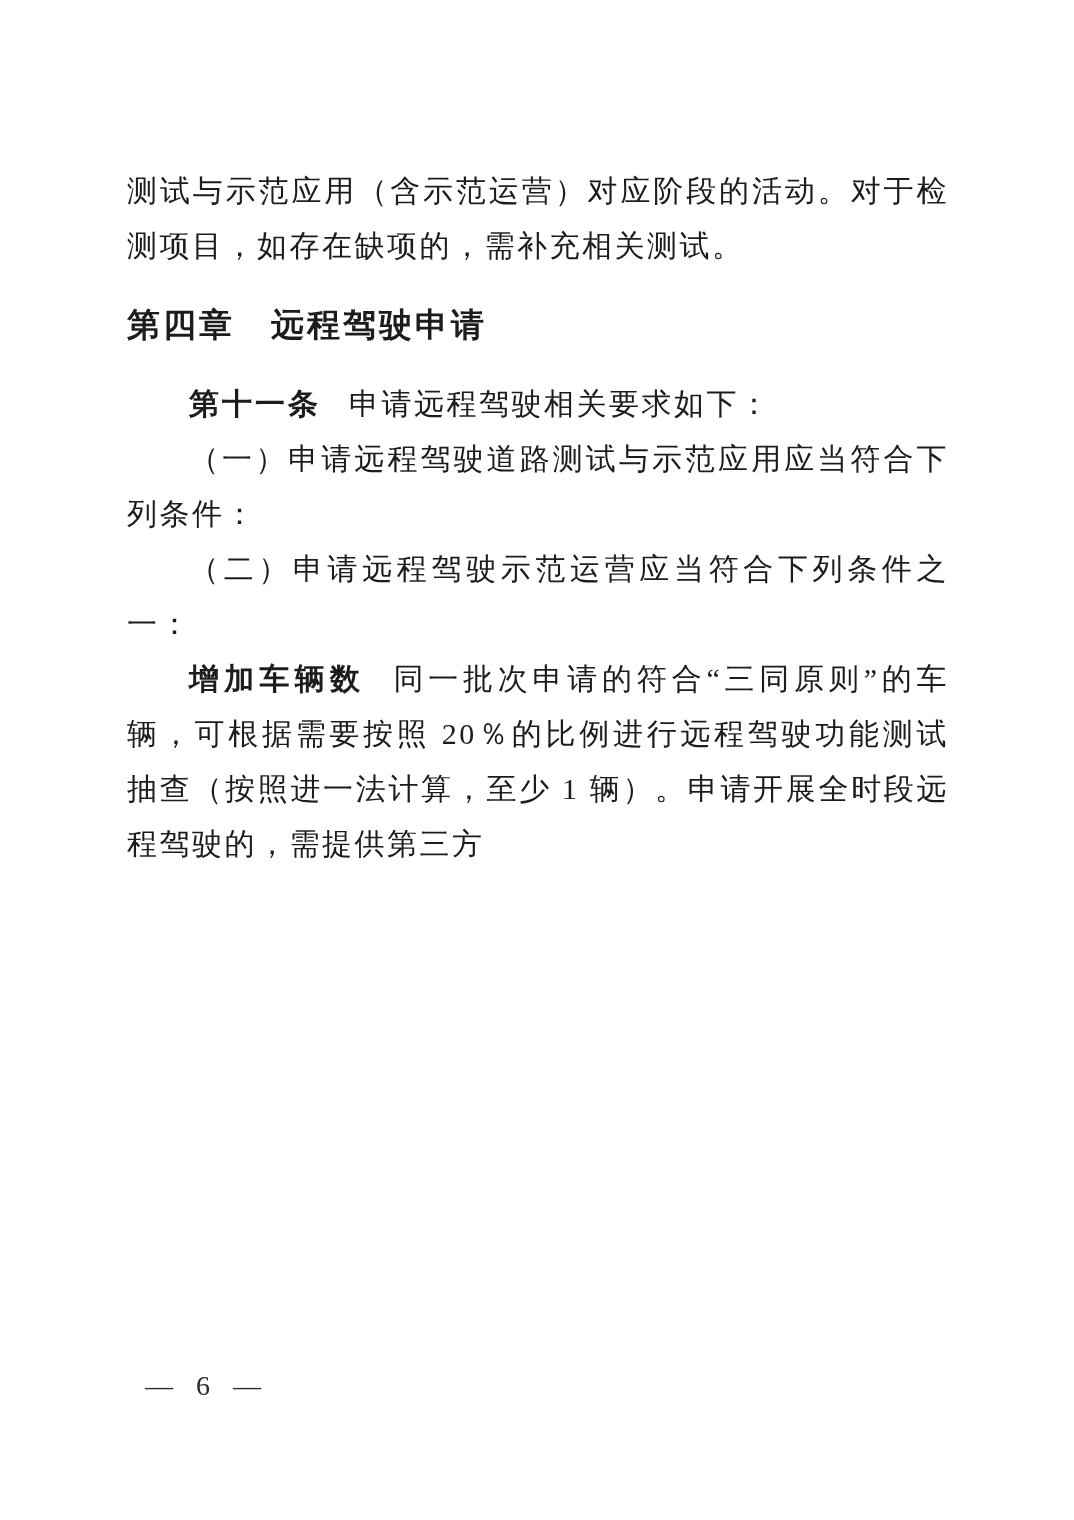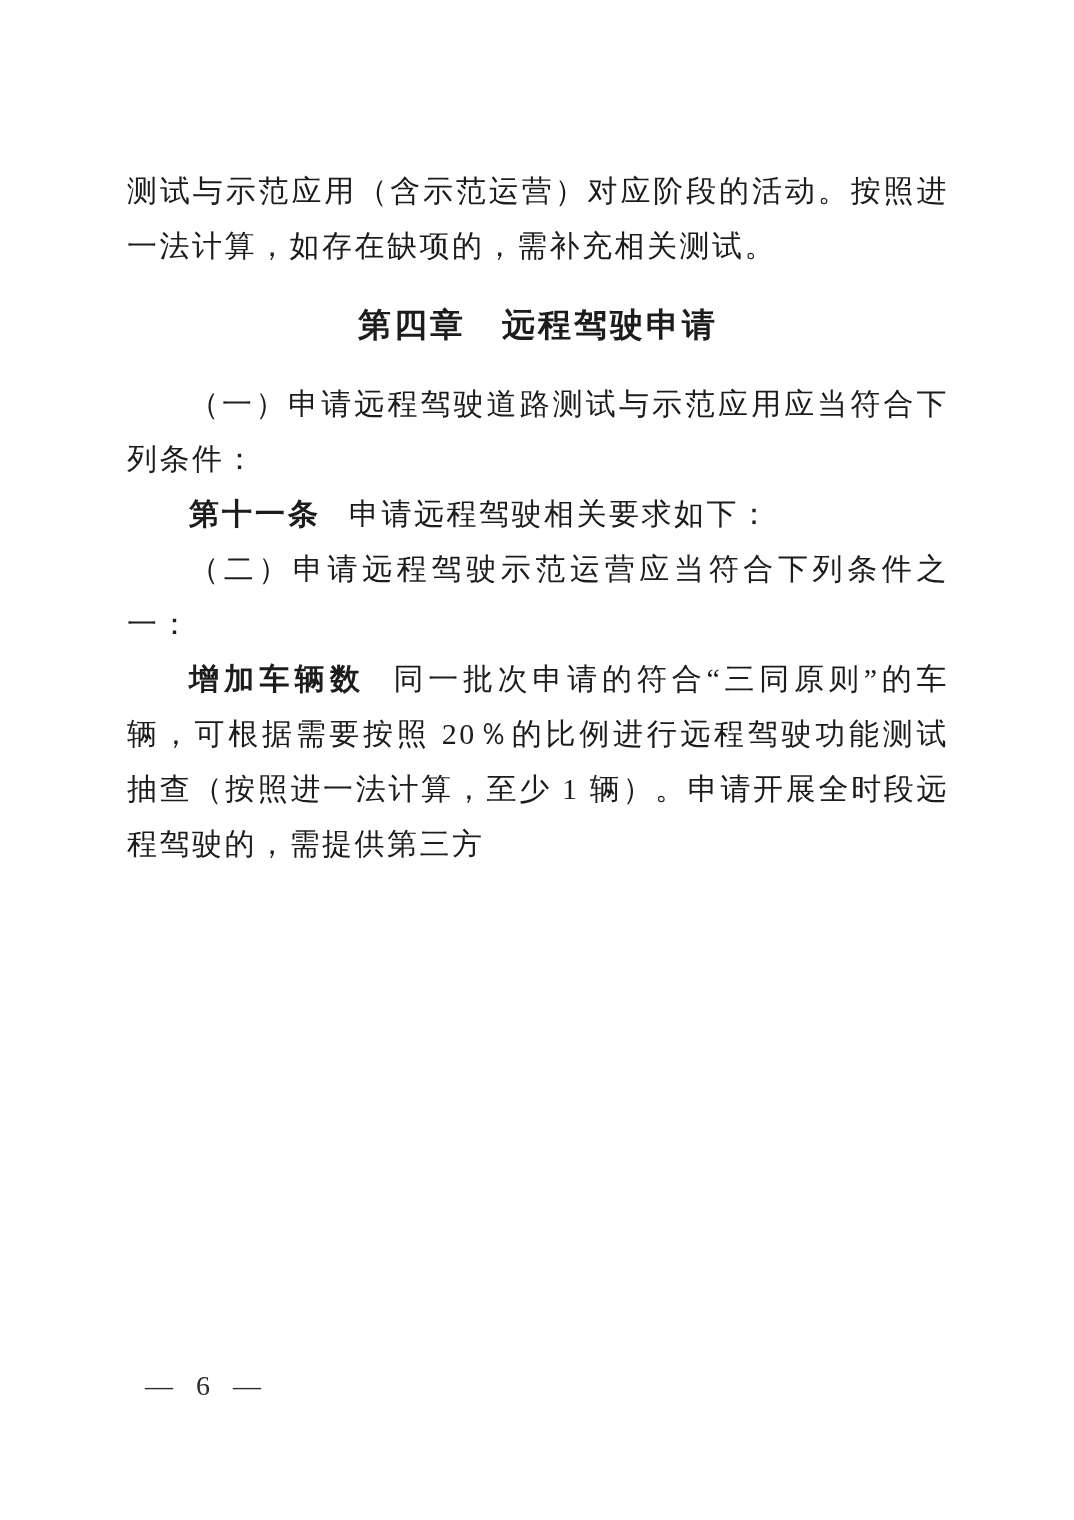--- a/index.html
+++ b/index.html
@@ -41,21 +41,21 @@
     letter-spacing: 3px;
     margin-right: 28px;
   }
   .chapter {
     margin: 24px 0 24px 0;
     font-family: "Liberation Sans", "DejaVu Sans", sans-serif;
     font-weight: 700;
     font-size: 33px;
     line-height: 55px;
     letter-spacing: 3px;
-    text-align: center;
+    text-align: left;
     text-indent: 0;
   }
   .chapter .ch-num {
     margin-right: 36px;
   }
   .footer {
     position: absolute;
     left: 145px;
     top: 1366px;
     font-family: "Liberation Serif", "DejaVu Serif", serif;
@@ -65,28 +65,28 @@
     color: #2a2a2a;
   }
 </style>
 </head>
 <body>
 
 <div class="page">
 
   <div class="text-block">
 
-    <p class="para no-indent"><span>测试与示范应用（含示范运营）对应阶段的活动。按照进一法计算，如存在缺项的，需补充相关测试。</span></p>
+    <p class="para no-indent"><span>测试与示范应用（含示范运营）对应阶段的活动。对于检测项目，如存在缺项的，需补充相关测试。</span></p>
 
 
     <h2 class="chapter"><span class="ch-num">第四章</span><span class="ch-title">远程驾驶申请</span></h2>
 
+    <p class="para"><span class="lead">第十一条</span><span>申请远程驾驶相关要求如下：</span></p>
+
     <p class="para"><span>（一）申请远程驾驶道路测试与示范应用应当符合下列条件：</span></p>
-
-    <p class="para"><span class="lead">第十一条</span><span>申请远程驾驶相关要求如下：</span></p>
 
 
     <p class="para"><span>（二）申请远程驾驶示范运营应当符合下列条件之一：</span></p>
 
 
 
 
     <p class="para"><span class="lead">增加车辆数</span><span>同一批次申请的符合“三同原则”的车辆，可根据需要按照 20％的比例进行远程驾驶功能测试抽查（按照进一法计算，至少 1 辆）。申请开展全时段远程驾驶的，需提供第三方</span></p>
 
   </div>

